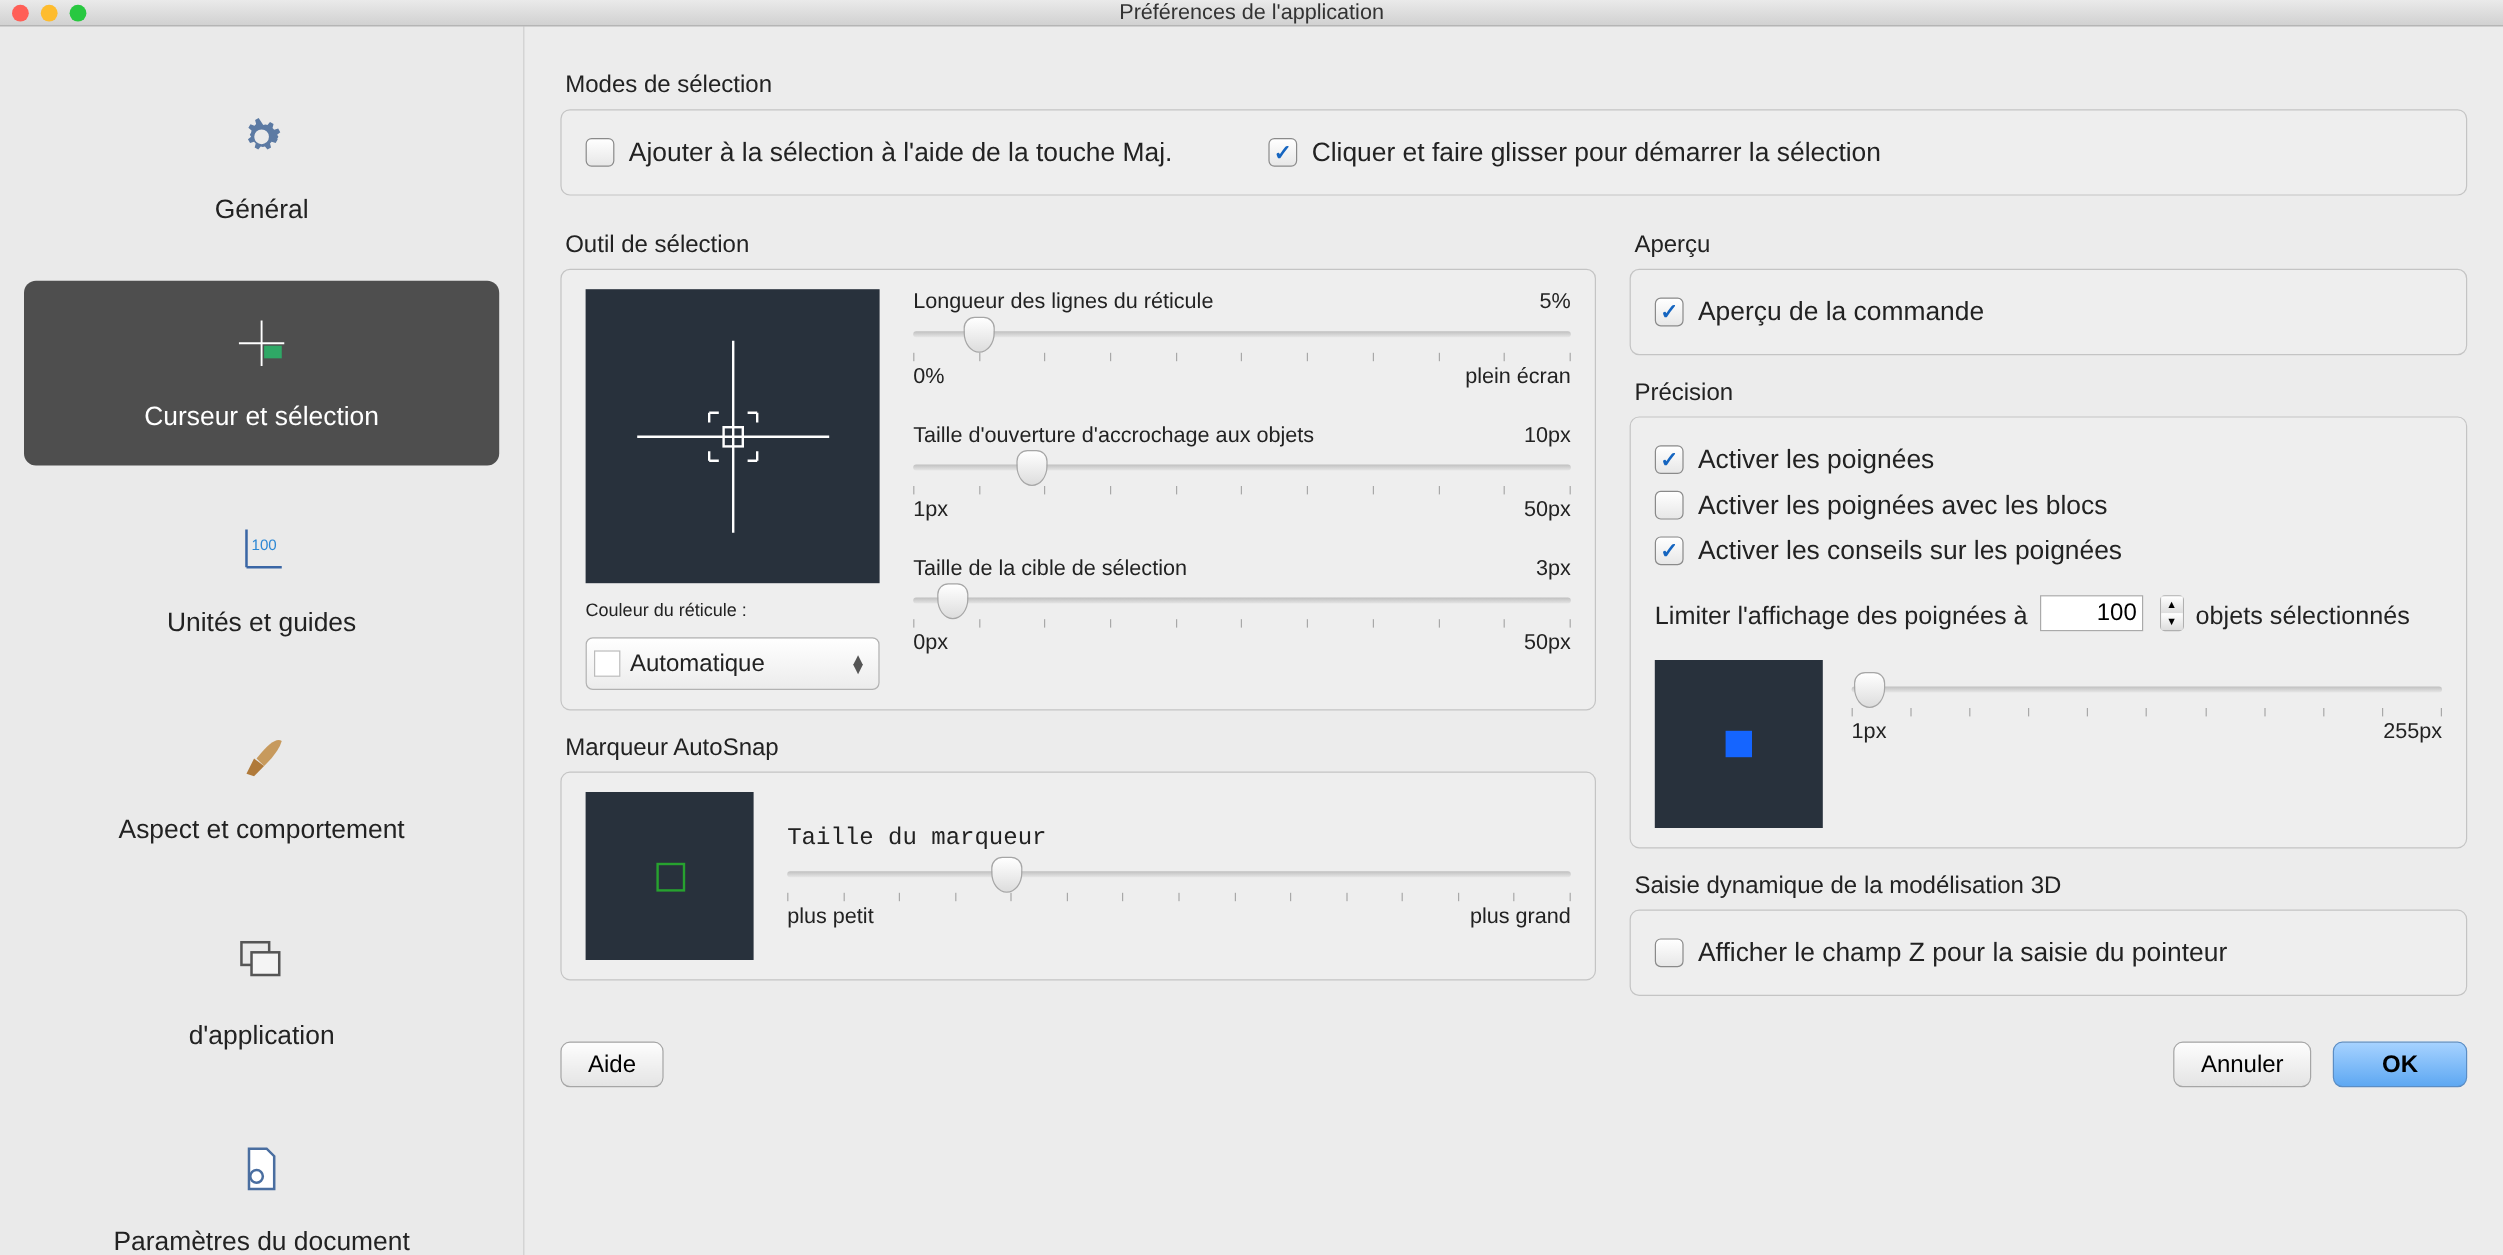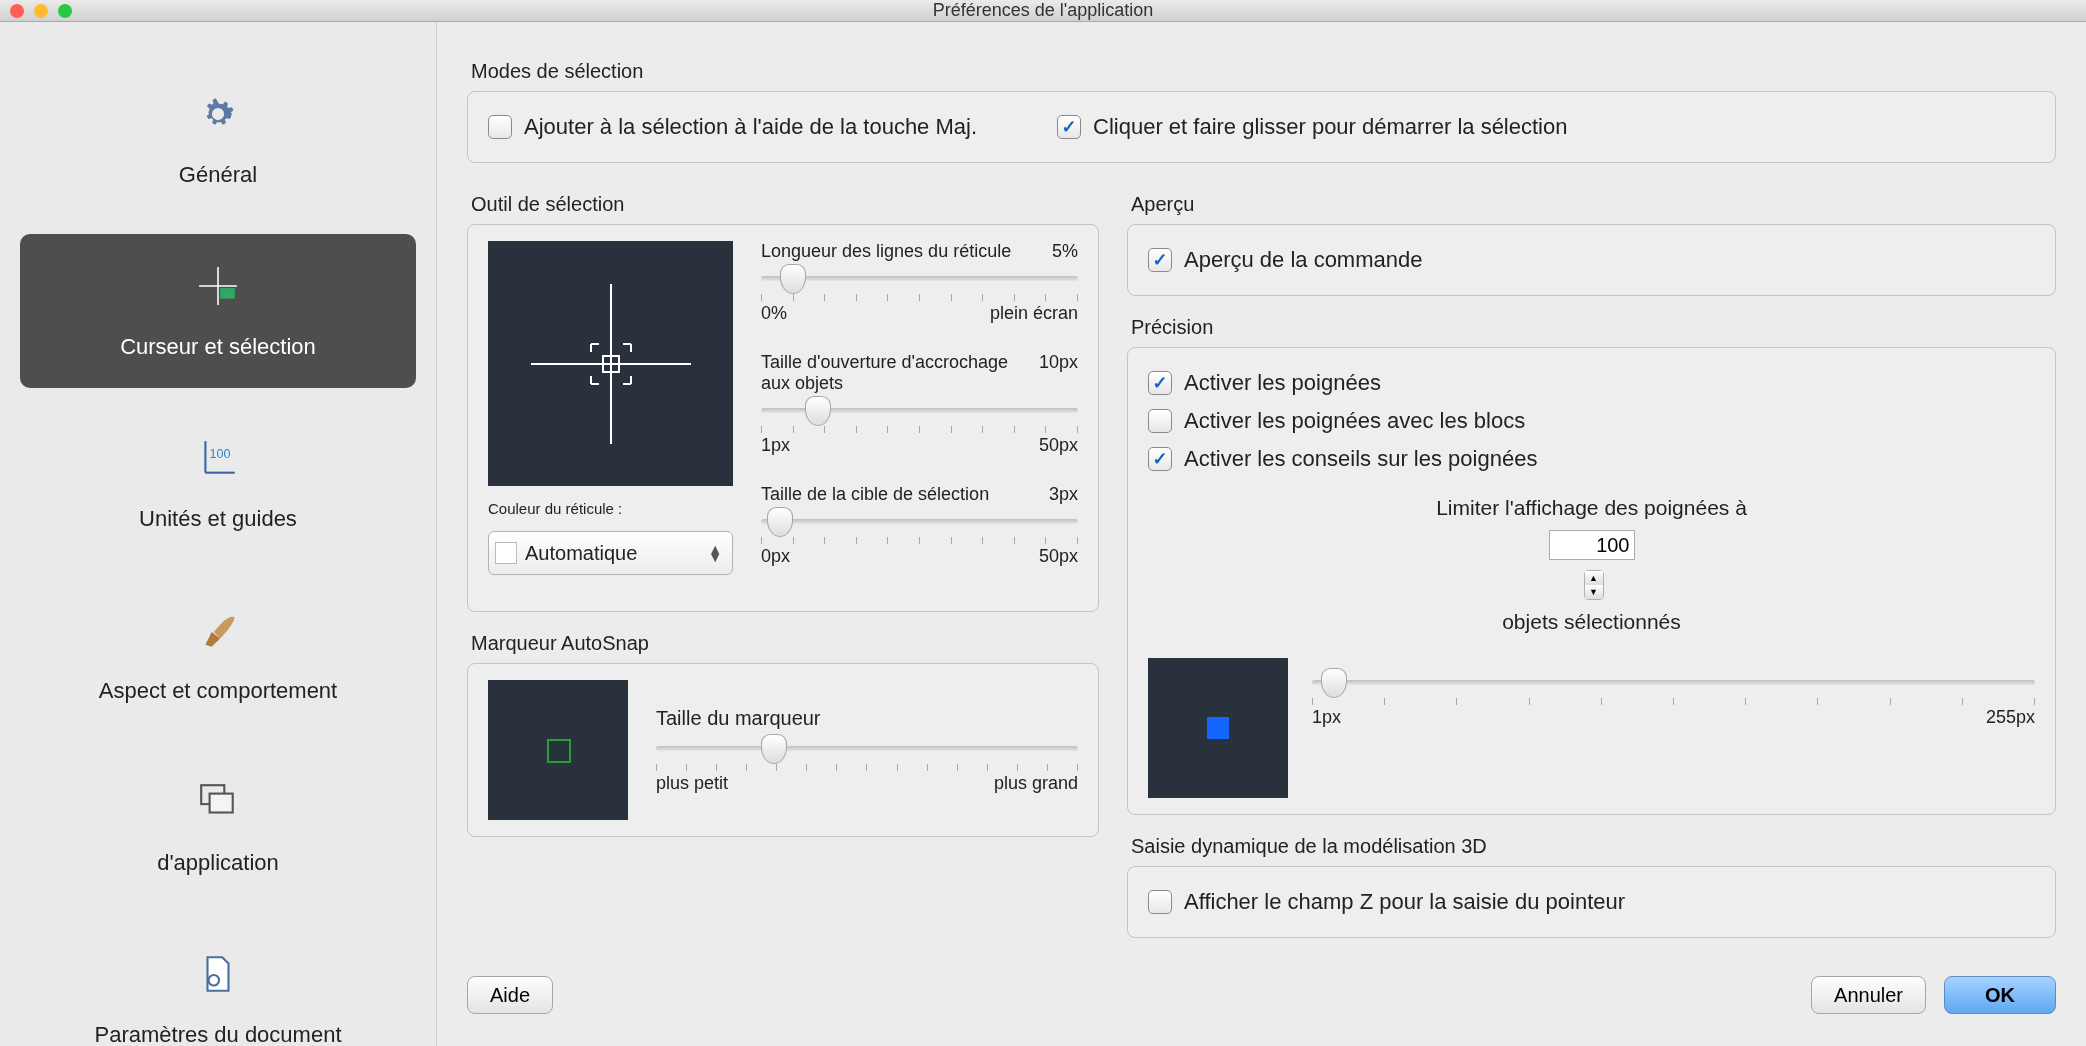--- a/index.html
+++ b/index.html
@@ -70,21 +70,21 @@
   
   .main { flex:1; padding: 20px 30px; overflow:auto; }
   .section-title { font-size:20px; margin: 18px 0 8px 4px; font-weight:400; }
   .panel {
     background:#eee;
     border:1px solid #c4c4c4;
     border-radius:8px;
     padding:16px 20px;
   }
   .row { display:flex; gap:28px; }
-  .left-col { width:632px; display:flex; flex-direction:column; }
+  .left-col { width:863px; display:flex; flex-direction:column; }
   .right-col { flex:1; display:flex; flex-direction:column; }
   .checkbox-row { display:flex; align-items:center; gap:12px; font-size:22px; padding:6px 0; }
   .chk {
     width:24px; height:24px; border:1px solid #8a8a8a; border-radius:5px;
     background:linear-gradient(#fff,#e7e7e7);
     display:flex; align-items:center; justify-content:center; font-size:18px; color:#1565c0; font-weight:700;
   }
   .chk.checked::after { content:"✓"; }
   
   .preview-box {
@@ -351,21 +351,21 @@
           </div>
 
           <div class="section-title" style="margin-top:20px;">Marqueur AutoSnap</div>
           <div class="panel" style="display:flex; gap:28px; align-items:center;">
             <div class="preview-box" style="width:140px;height:140px;">
               <svg width="60" height="60">
                   <rect x="20" y="20" width="22" height="22" fill="none" stroke="#27a22f" stroke-width="2"></rect>
                 </svg>
             </div>
             <div style="flex:1;">
-              <div style="font-size:20px; margin-bottom:6px;">Taille du marqueur</div>
+              <div style="font-size:20px; margin-bottom:6px;font-family:Liberation Mono, monospace;">Taille du marqueur</div>
               <div class="track">
                   <div class="rail"></div>
                   <div class="thumb" style="left:28%"></div>
                 </div>
               <div class="ticks">
                   <span></span>
                   <span></span>
                   <span></span>
                   <span></span>
                   <span></span>
@@ -405,21 +405,21 @@
             </div>
             <div class="checkbox-row">
               <span class="chk"></span>
               <span>Activer les poignées avec les blocs</span>
             </div>
             <div class="checkbox-row">
               <span class="chk checked"></span>
               <span>Activer les conseils sur les poignées</span>
             </div>
 
-            <div style="display:flex; align-items:center; gap:10px; font-size:21px; margin-top:18px;flex-direction:column;">
+            <div style="display:flex; align-items:flex-end; gap:10px; font-size:21px; margin-top:18px;">
               <span>Limiter l'affichage des poignées à</span>
               <input class="num-input" value="100" style="">
               <span class="spinner">
                 <button>▲</button>
                 <button>▼</button>
               </span>
               <span>objets sélectionnés</span>
             </div>
 
             <div style="display:flex; gap:24px; margin-top:24px; align-items:flex-start;">

